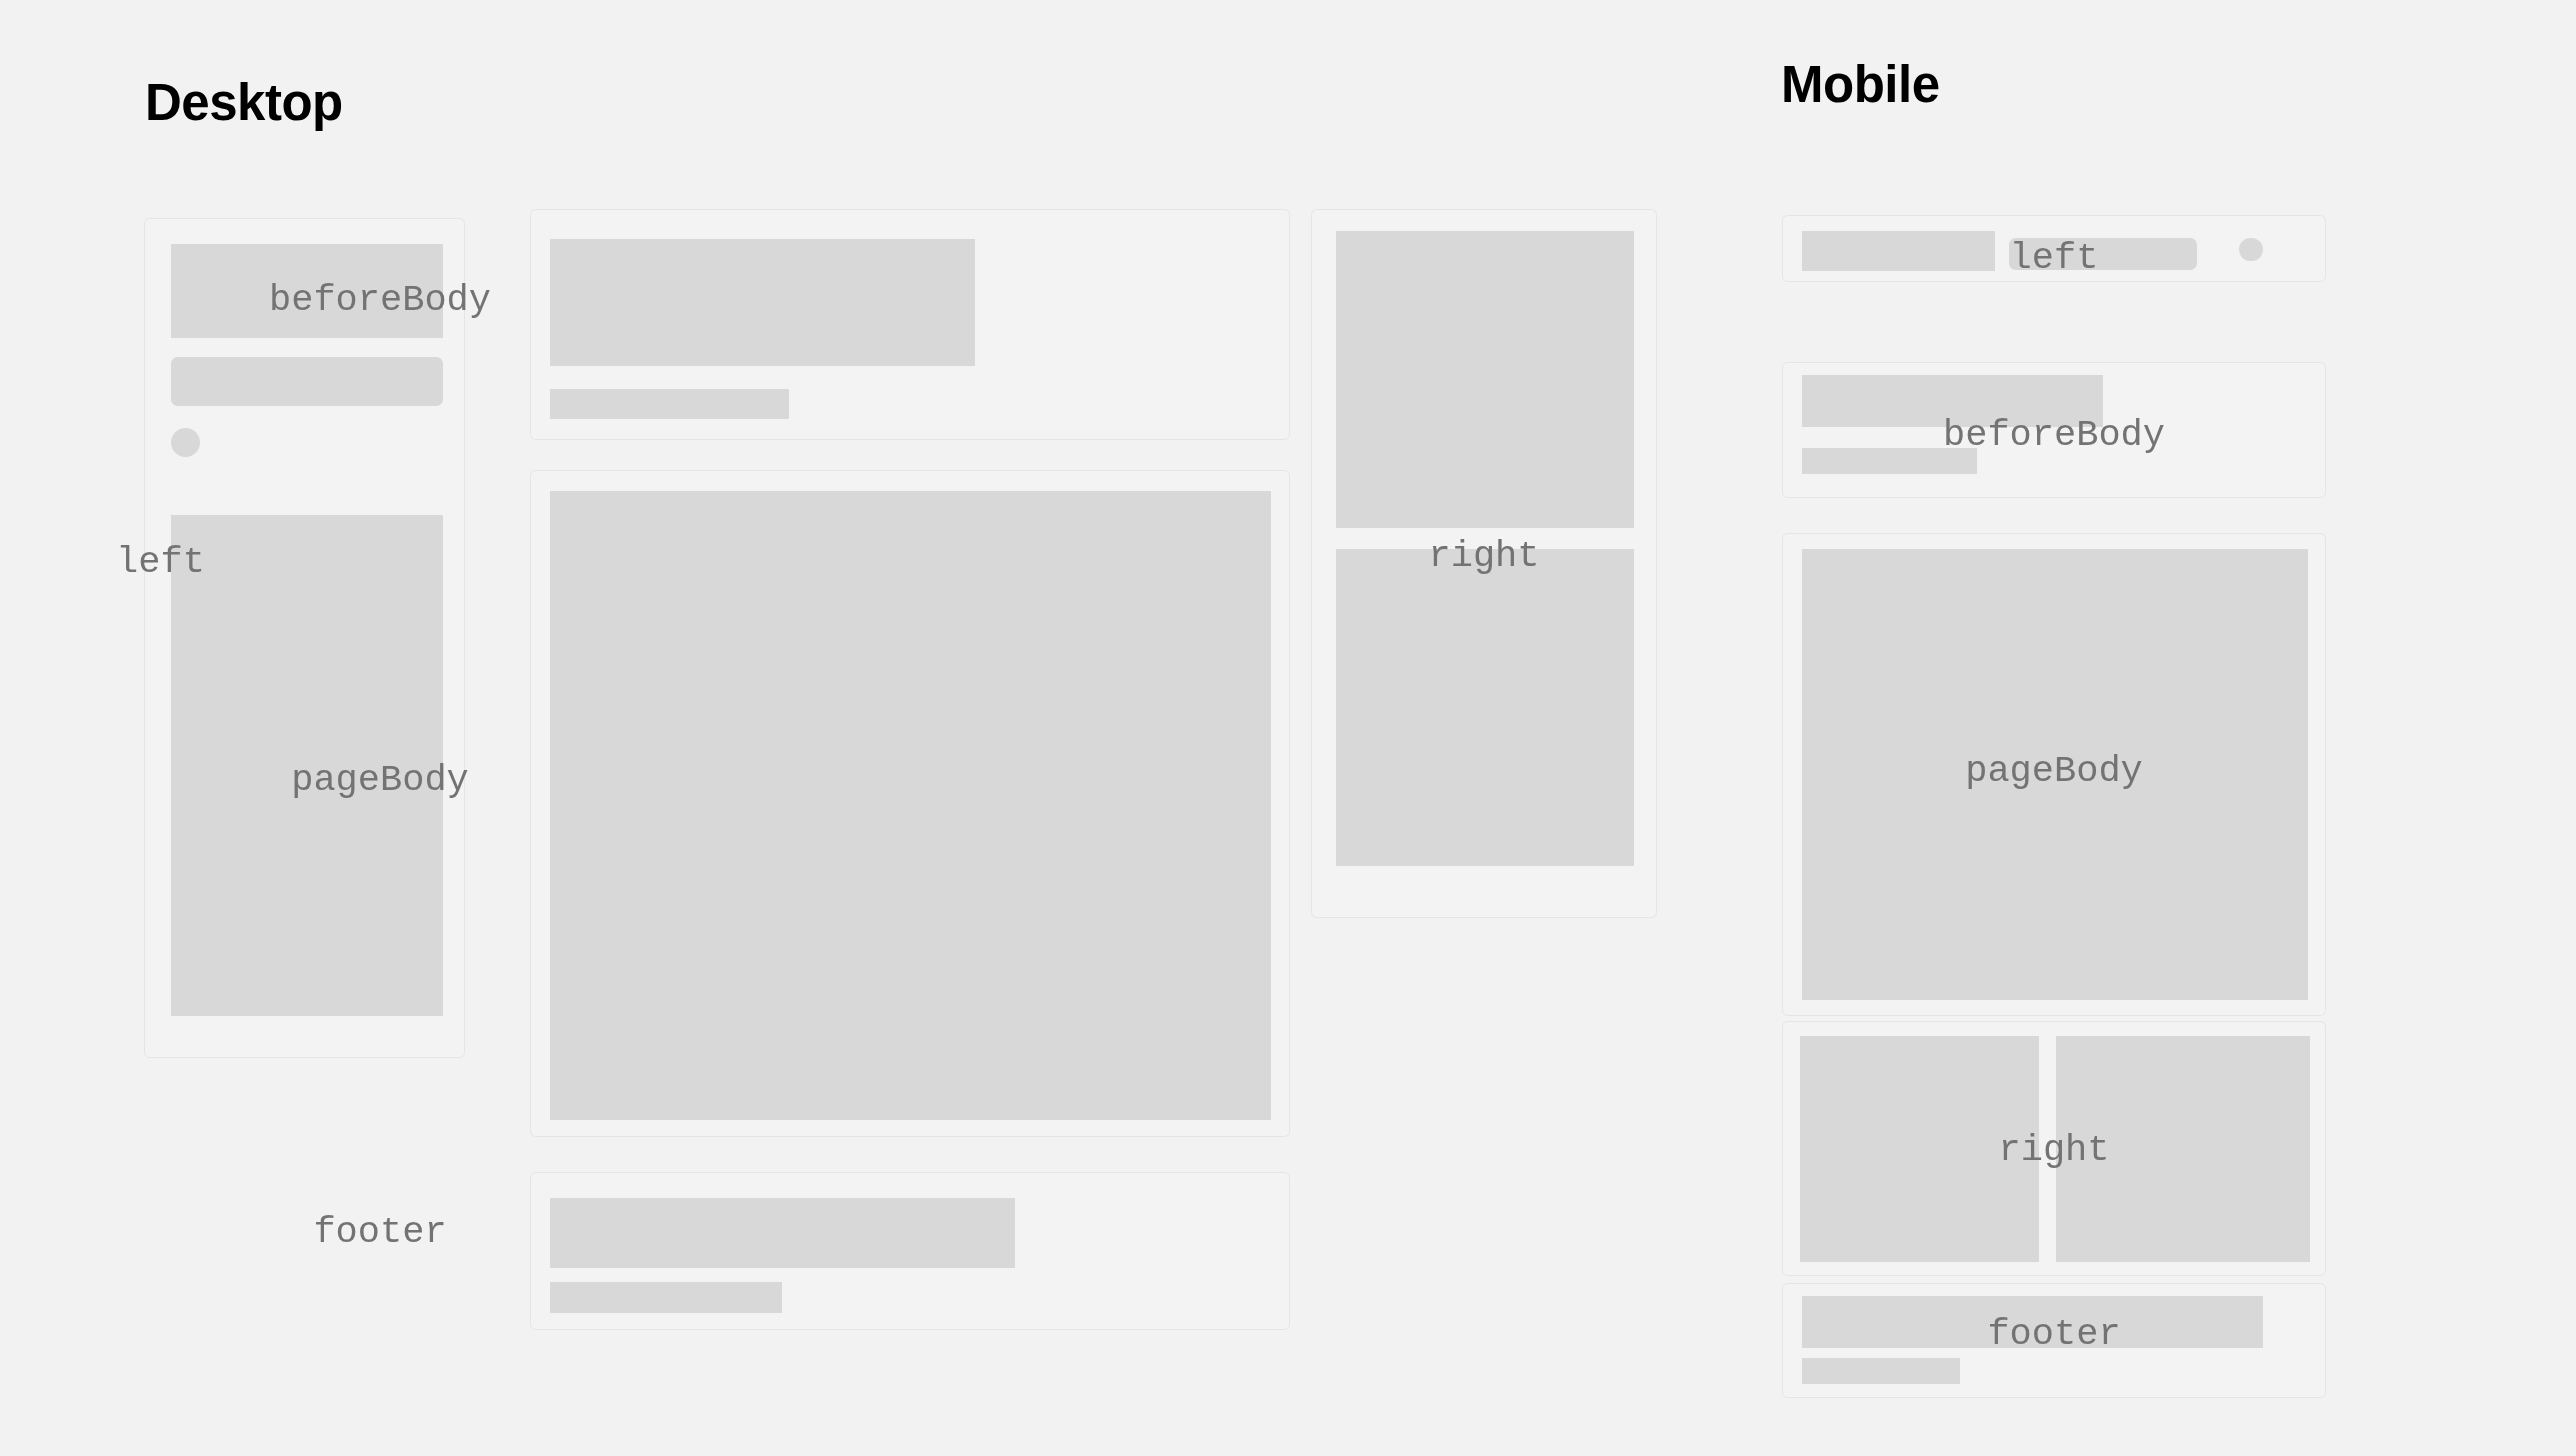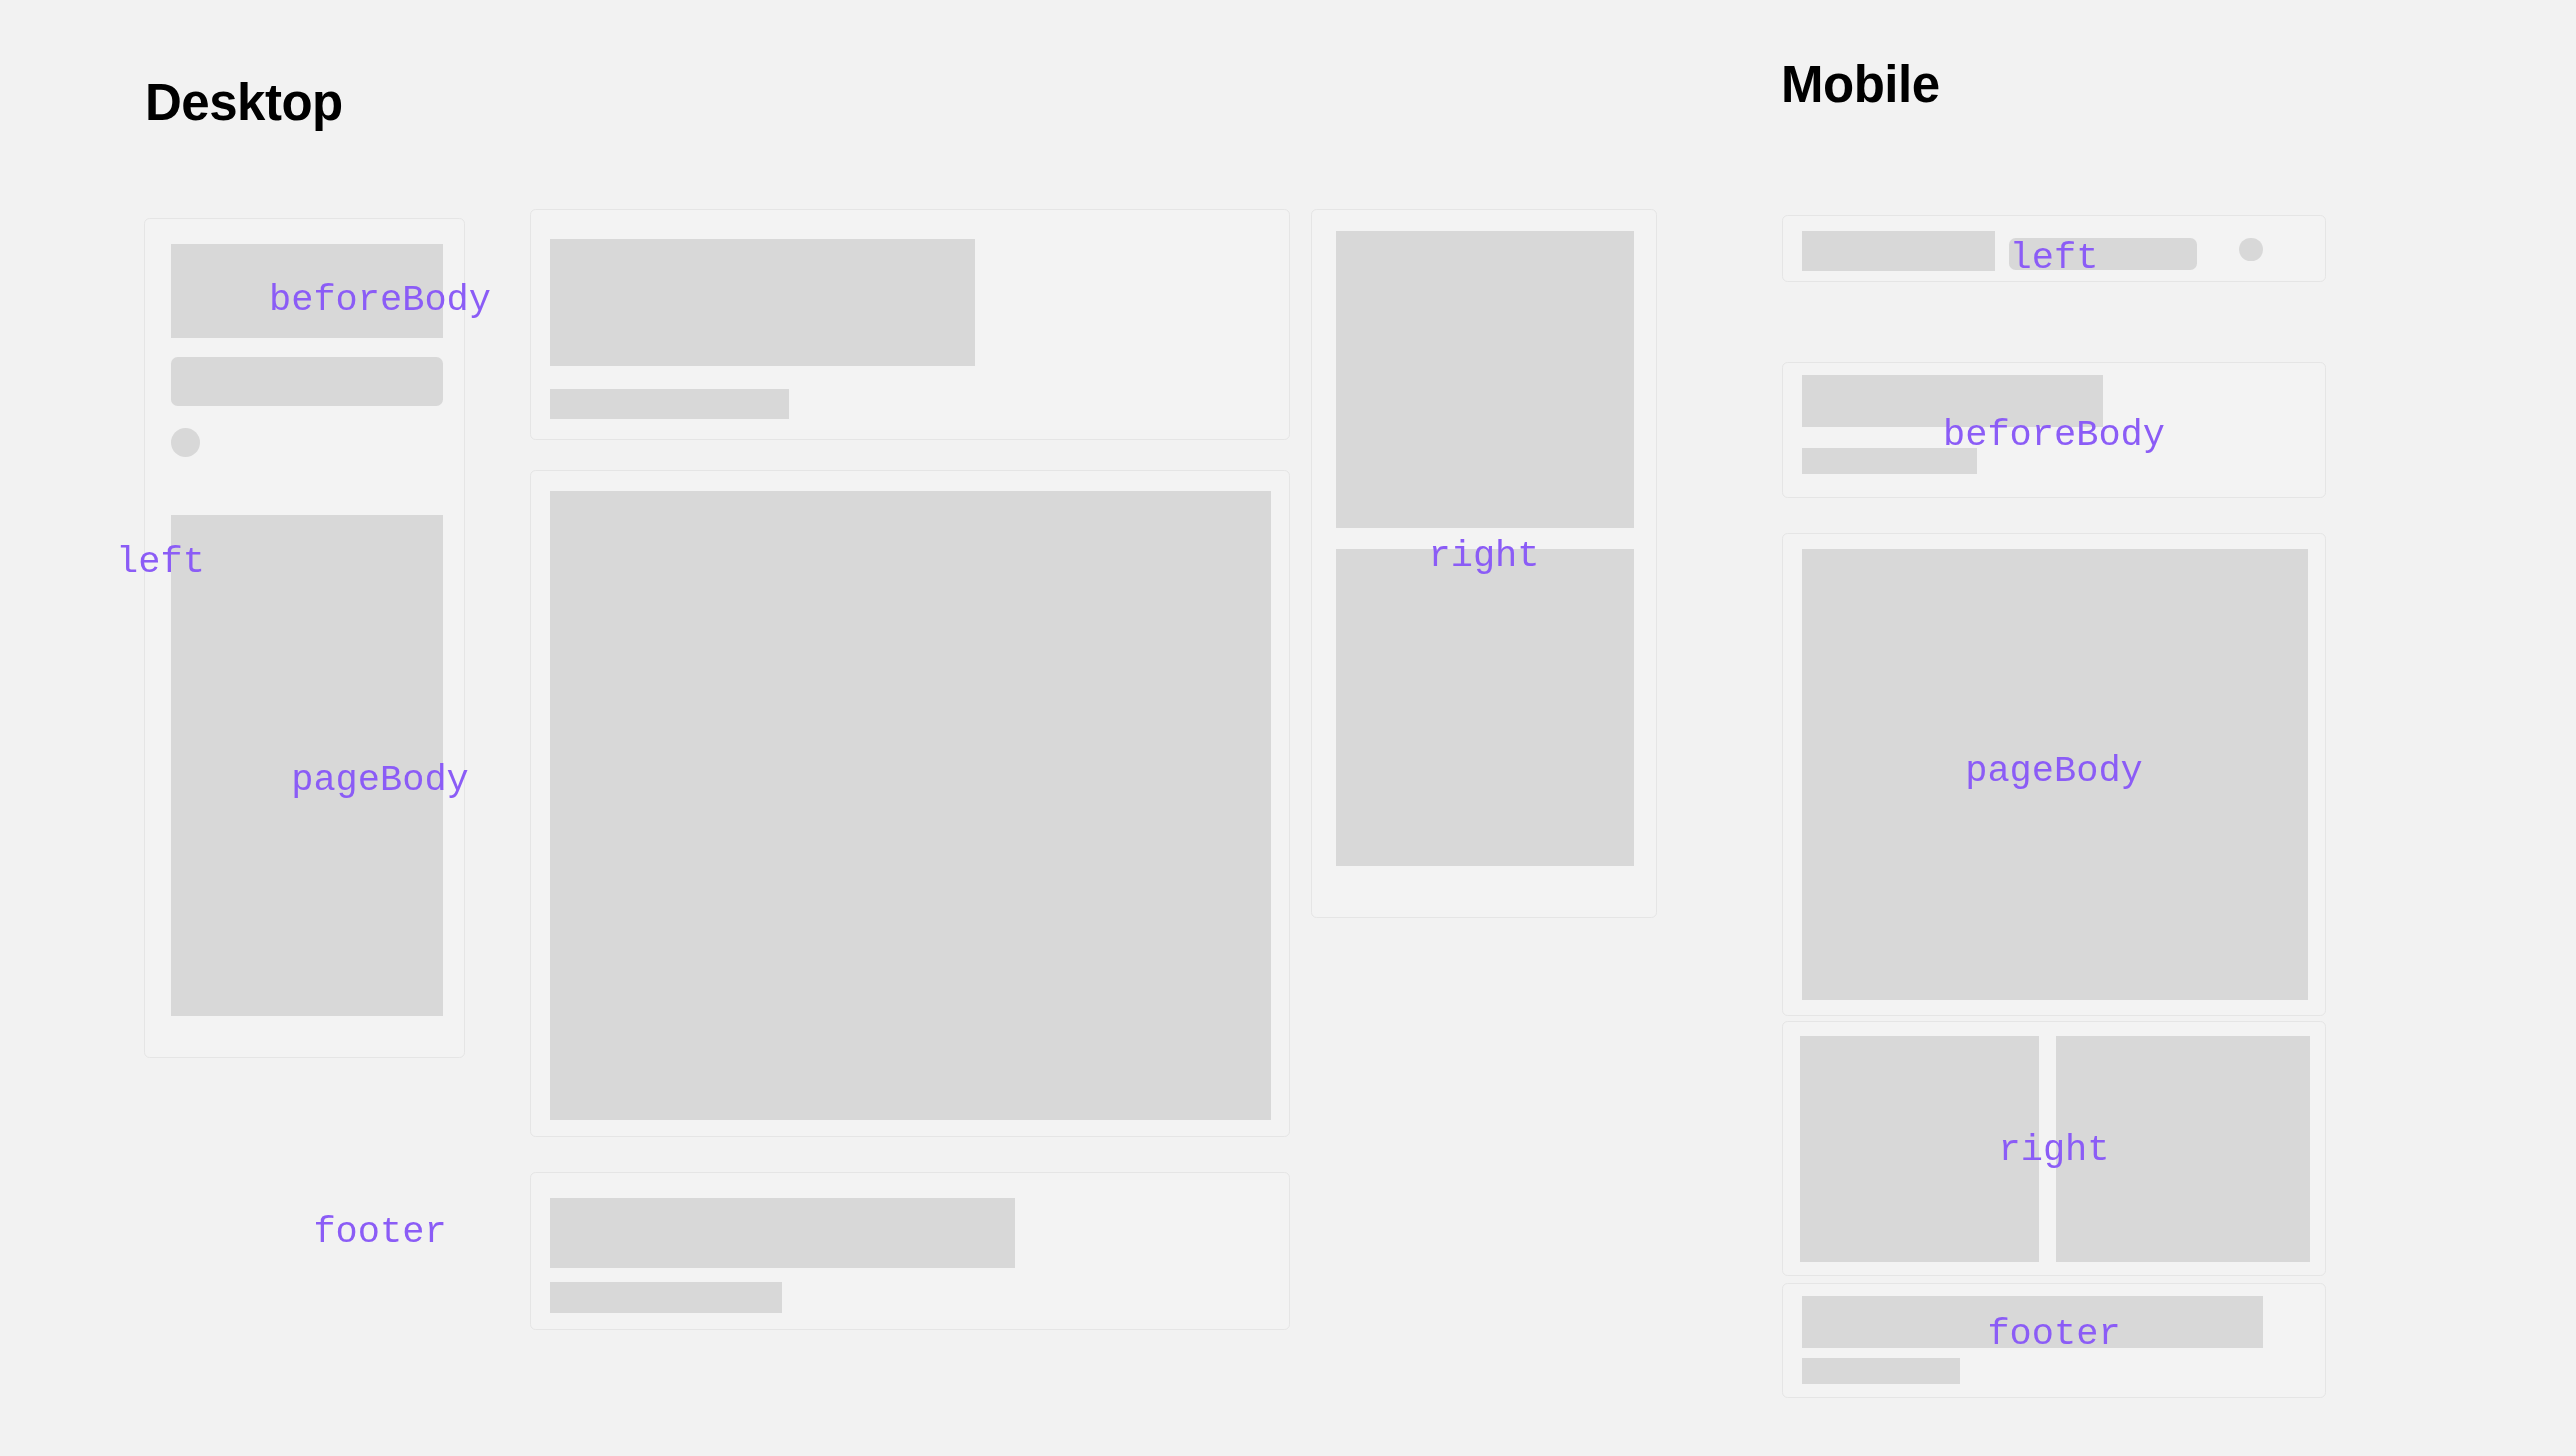--- a/index.html
+++ b/index.html
@@ -43,21 +43,21 @@
     background: #d8d8d8;
     box-sizing: border-box;
   }
   .blk.rounded { border-radius: 6.6px; }
   .blk.circle  { border-radius: 50%; }
 
   
   .slot-label {
     position: absolute;
     font-family: "Liberation Mono", "DejaVu Sans Mono", monospace;
-    color: #8b5cf6;
+    color: #737373;
     white-space: nowrap;
     pointer-events: none;
     text-align: center;
     line-height: 1;
   }
 
   
 
   
   #d-left-panel { left: 144px; top: 218px; width: 321px; height: 840px; }

